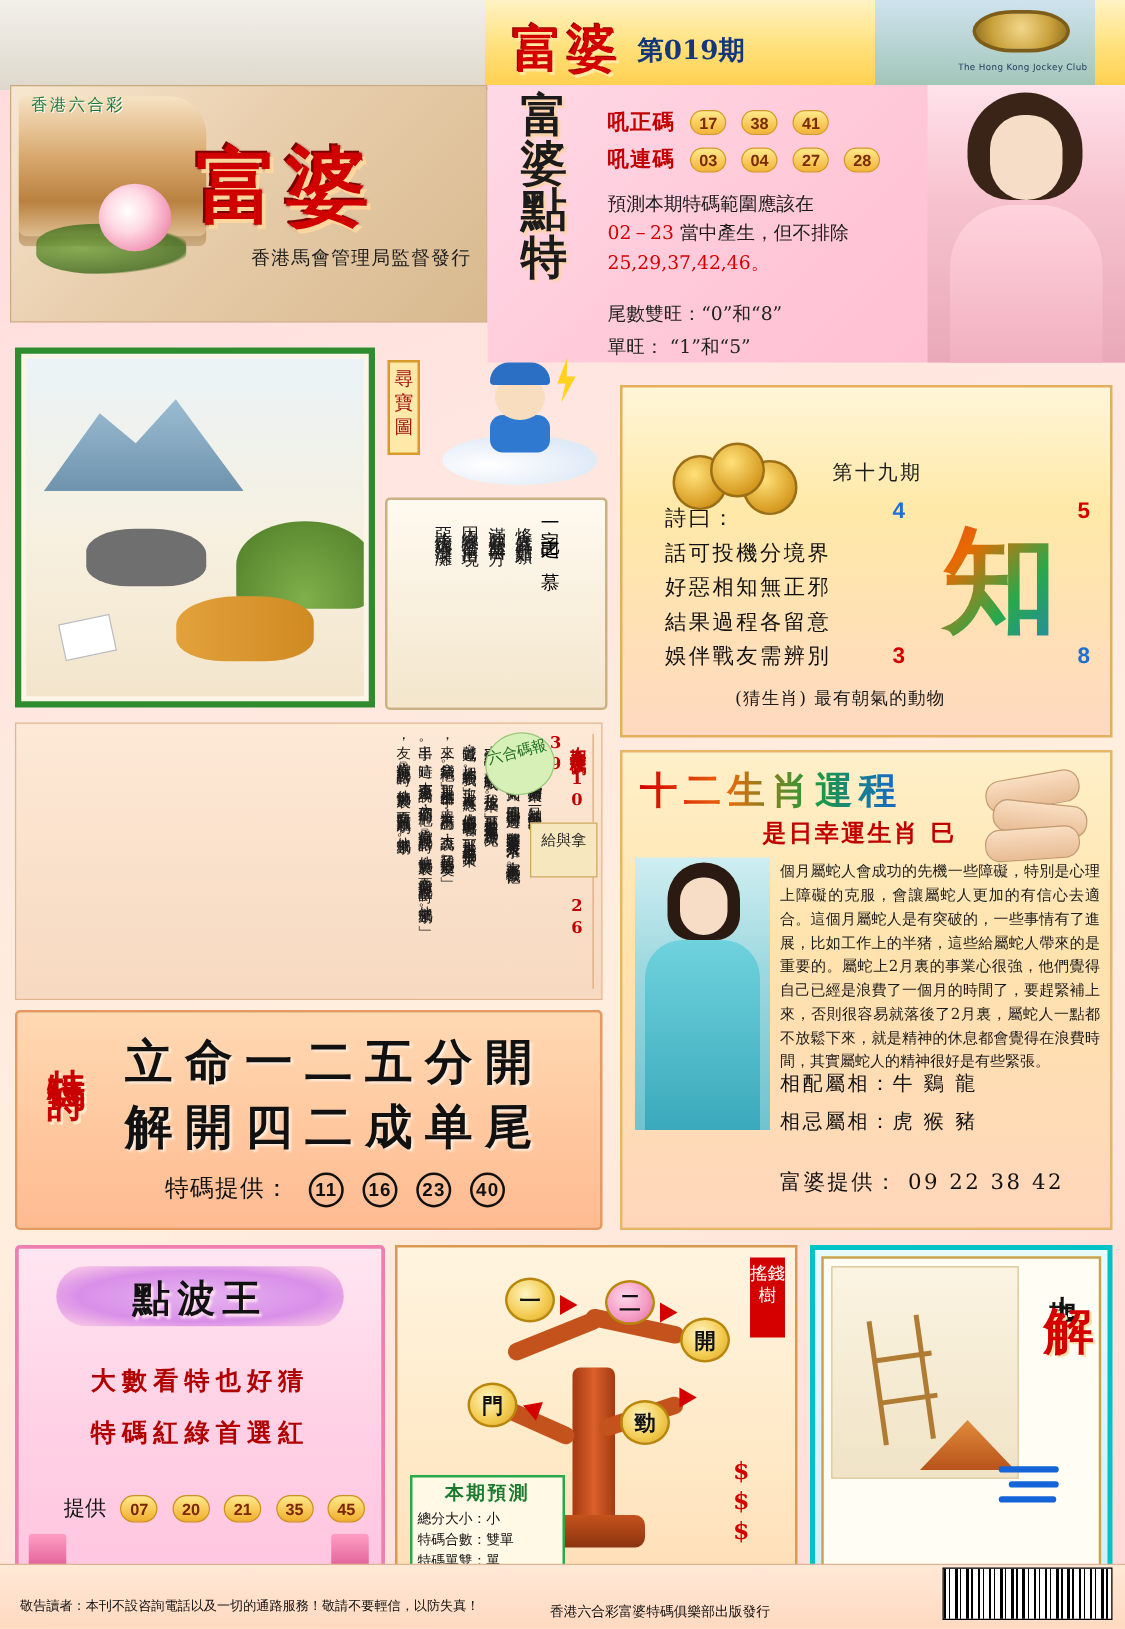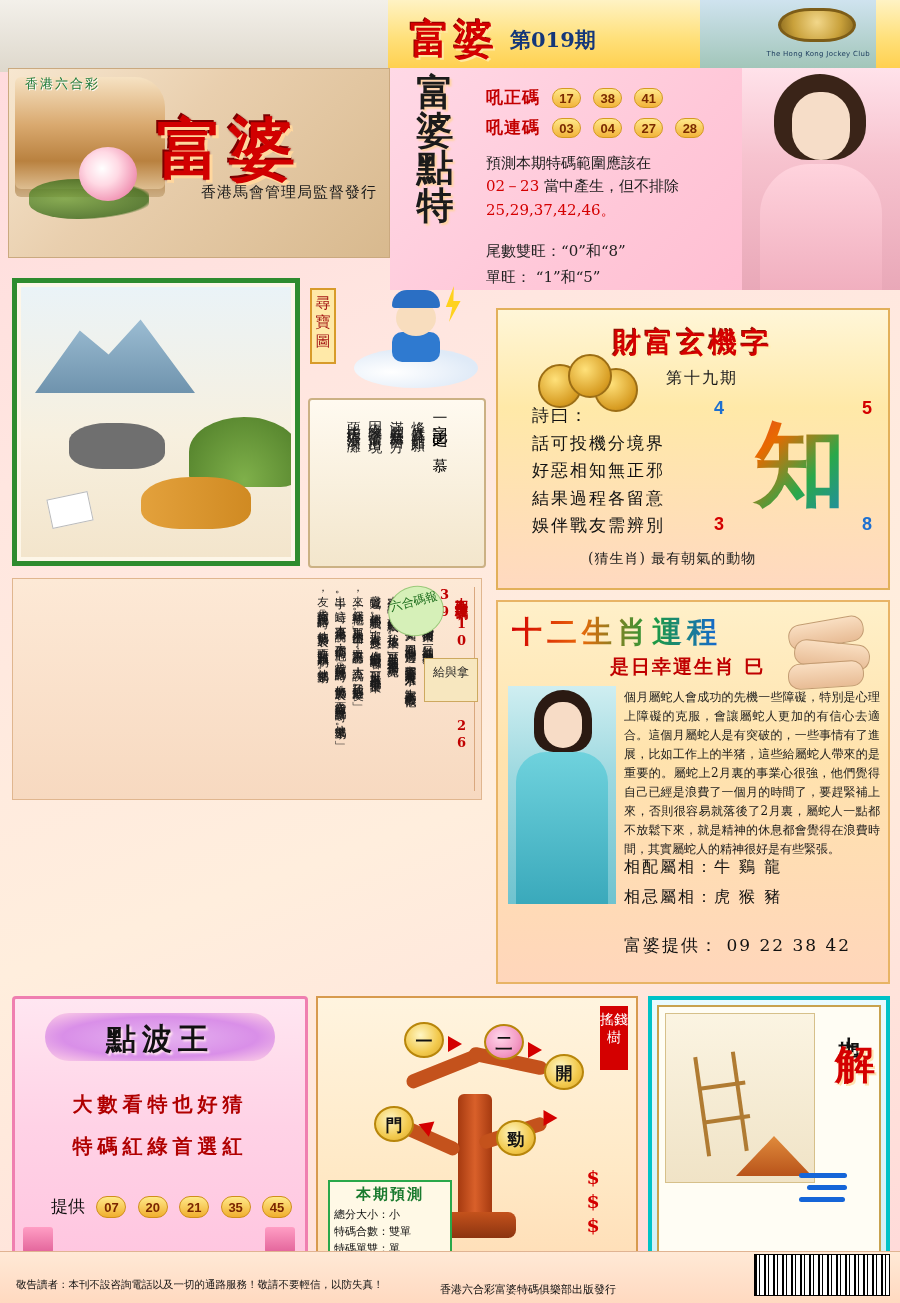--- a/index.html
+++ b/index.html
@@ -83,21 +83,21 @@
     text-shadow: 1px 1px 0 #fff;
   }
   .logo-big {
     position: absolute; left: 148px; top: 36px;
     font-family: "DejaVu Serif","Liberation Serif", serif;
     font-size: 66px; font-weight: bold; color: #d10000;
     text-shadow: 3px 3px 0 #ffd79e, -2px -2px 0 #7d0000, 0 0 2px #7d0000;
     letter-spacing: 6px;
   }
   .logo-sub {
-    position: absolute; left: 192px; top: 114px; font-size: 15px; color: #1d1d1d;
+    position: absolute; left: 192px; top: 128px; font-size: 15px; color: #1d1d1d;
     font-family: "DejaVu Serif","Liberation Serif", serif; letter-spacing: 1px;
   }
 
   
   .top-right-panel {
     position: absolute; left: 390px; top: 68px; width: 510px; height: 222px;
     background: linear-gradient(135deg,#ffd9e6 0%, #ffc7d8 50%, #ffb9ce 100%);
   }
   .vert-title {
     position: absolute; left: 404px; top: 74px; width: 62px;
@@ -700,21 +700,20 @@
     <div class="cols">
       <div class="col big">一字記之曰 慕</div>
       <div class="col">烽火歲月難如願</div>
       <div class="col">滿腔熱血慕西方</div>
       <div class="col">因緣際會偷出境</div>
       <div class="col">惡比虎狼沙漠灘</div>
     </div>
   </div>
 
   <div class="xuanji">
-    <div class="xuanji-title">財富玄機字</div>
     <div class="coins">
       <div class="coin c1"></div>
         <div class="coin c3"></div>
         <div class="coin c2"></div>
     </div>
     <div class="xuanji-issue">第十九期</div>
     <div class="poem">
       <div>詩曰：</div>
       <div>話可投機分境界</div>
       <div>好惡相知無正邪</div>
@@ -742,20 +741,32 @@
       <div class="story-col">杰克走過來說：「把你的手給我，我拉你上來。」可是那個窮人不肯把手伸給杰克。</div>
       <div class="story-col">聲喊道：「把你的手給我。」那人沒有反應，他們拼命地叫喊著，可那人就是不肯把手伸出來。</div>
       <div class="story-col">來，一拿錢給他。」那人果然伸出了手。眾人驚訝不已，杰克說：「我了解這位朋友。」</div>
       <div class="story-col">出手。這時，杰克走過來說：「你們不了解他，當你對他說『給』時，他無動於衷；而當你對他說『拿』時，他就來勁了。」</div>
       <div class="story-col">友，當你對他說『給』時，他無動於衷；時而對其施以小利，他就來勁了。</div>
     </div>
   </div>
   <div class="liuhe-badge">六合碼報</div>
   <div class="gei-ju">給與拿</div>
 
+  <div class="temashi">
+    <div class="temashi-label">特碼詩</div>
+    <div class="temashi-l1">立命一二五分開</div>
+    <div class="temashi-l2">解開四二成单尾</div>
+    <div class="temashi-supply">
+      <span>特碼提供：</span>
+      <span class="ringnum">11</span>
+      <span class="ringnum">16</span>
+      <span class="ringnum">23</span>
+      <span class="ringnum">40</span>
+    </div>
+  </div>
 
   <div class="shengxiao">
     <div class="sx-title">十二生肖運程</div>
     <div class="sx-lucky">是日幸運生肖 巳</div>
     <div class="hands">
       <div class="h h1"></div>
         <div class="h h2"></div>
         <div class="h h3"></div>
     </div>
     <div class="sx-photo">

